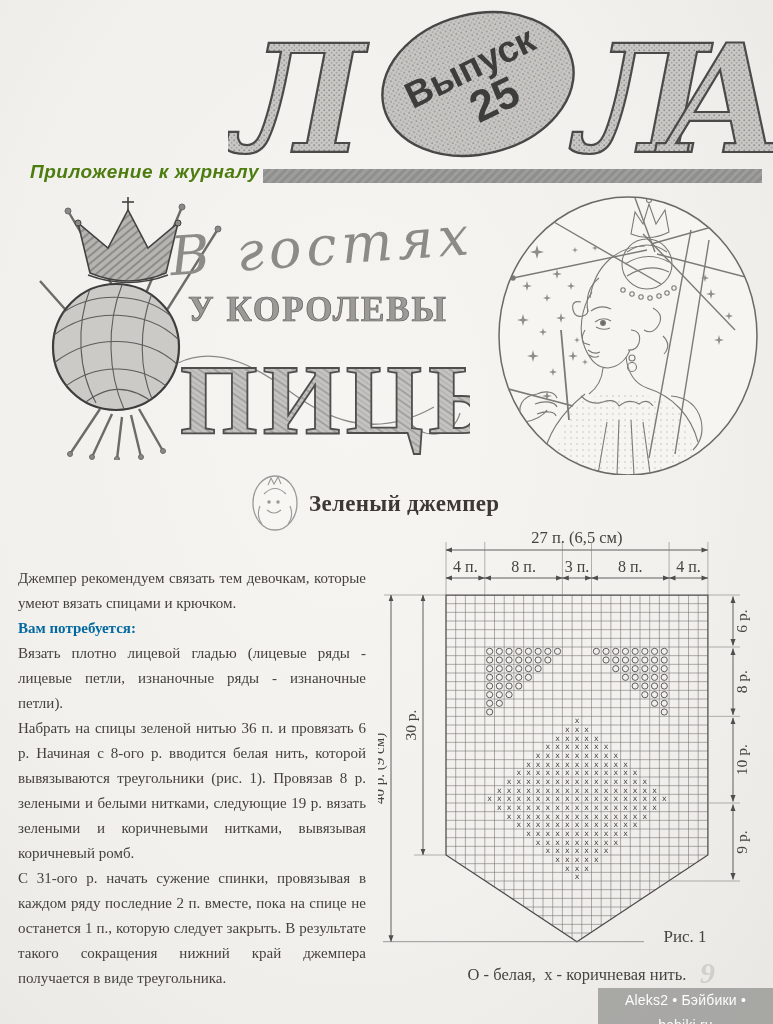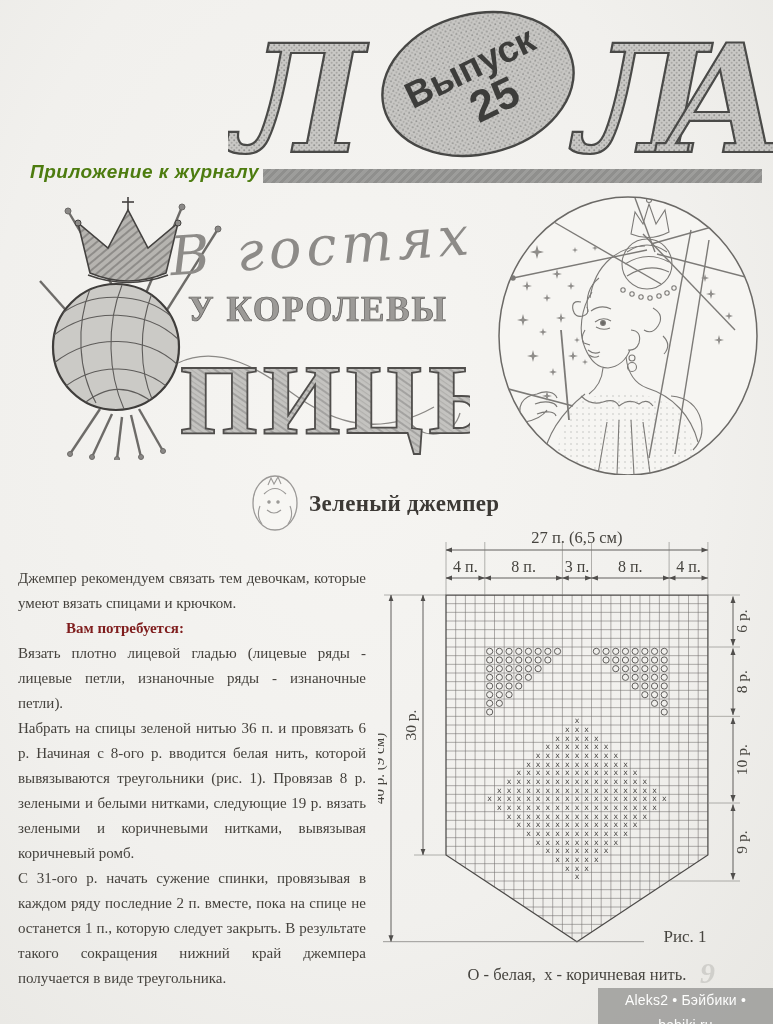--- a/index.html
+++ b/index.html
@@ -13,21 +13,21 @@
   
   #tagline{left:30px;top:161px;font-family:"Liberation Sans",sans-serif;
     font-style:italic;font-weight:bold;font-size:19px;color:#4d7c0f;letter-spacing:.5px;}
   #tagline-bar{left:263px;top:169px;width:499px;height:14px;
     background:repeating-linear-gradient(135deg,#9d9d9b 0 3px,#8f8f8d 3px 6px);}
   
   #section-heading{left:309px;top:491px;font-size:23px;font-weight:bold;color:#3c3935;letter-spacing:.3px;text-align:center;}
   
   #column{left:18px;top:566px;width:348px;}
   #column p{margin:0;font-size:15px;line-height:25px;text-align:justify;color:#45423d;}
-  #column b{color:#7f1d1d;margin-left:48px;}
+  #column b{color:#0369a1;}
   
   #watermark{left:598px;top:988px;width:175px;height:38px;line-height:25px;
     background:rgba(152,152,150,.82);color:#fdfdfc;text-align:center;
     font-family:"Liberation Sans",sans-serif;font-size:14px;letter-spacing:.2px;}
   #page-ghost{left:700px;top:956px;font-size:30px;color:rgba(90,88,84,.18);
     font-style:italic;font-weight:bold;}
   svg text{user-select:none;}
 </style>
 </head>
 <body>

